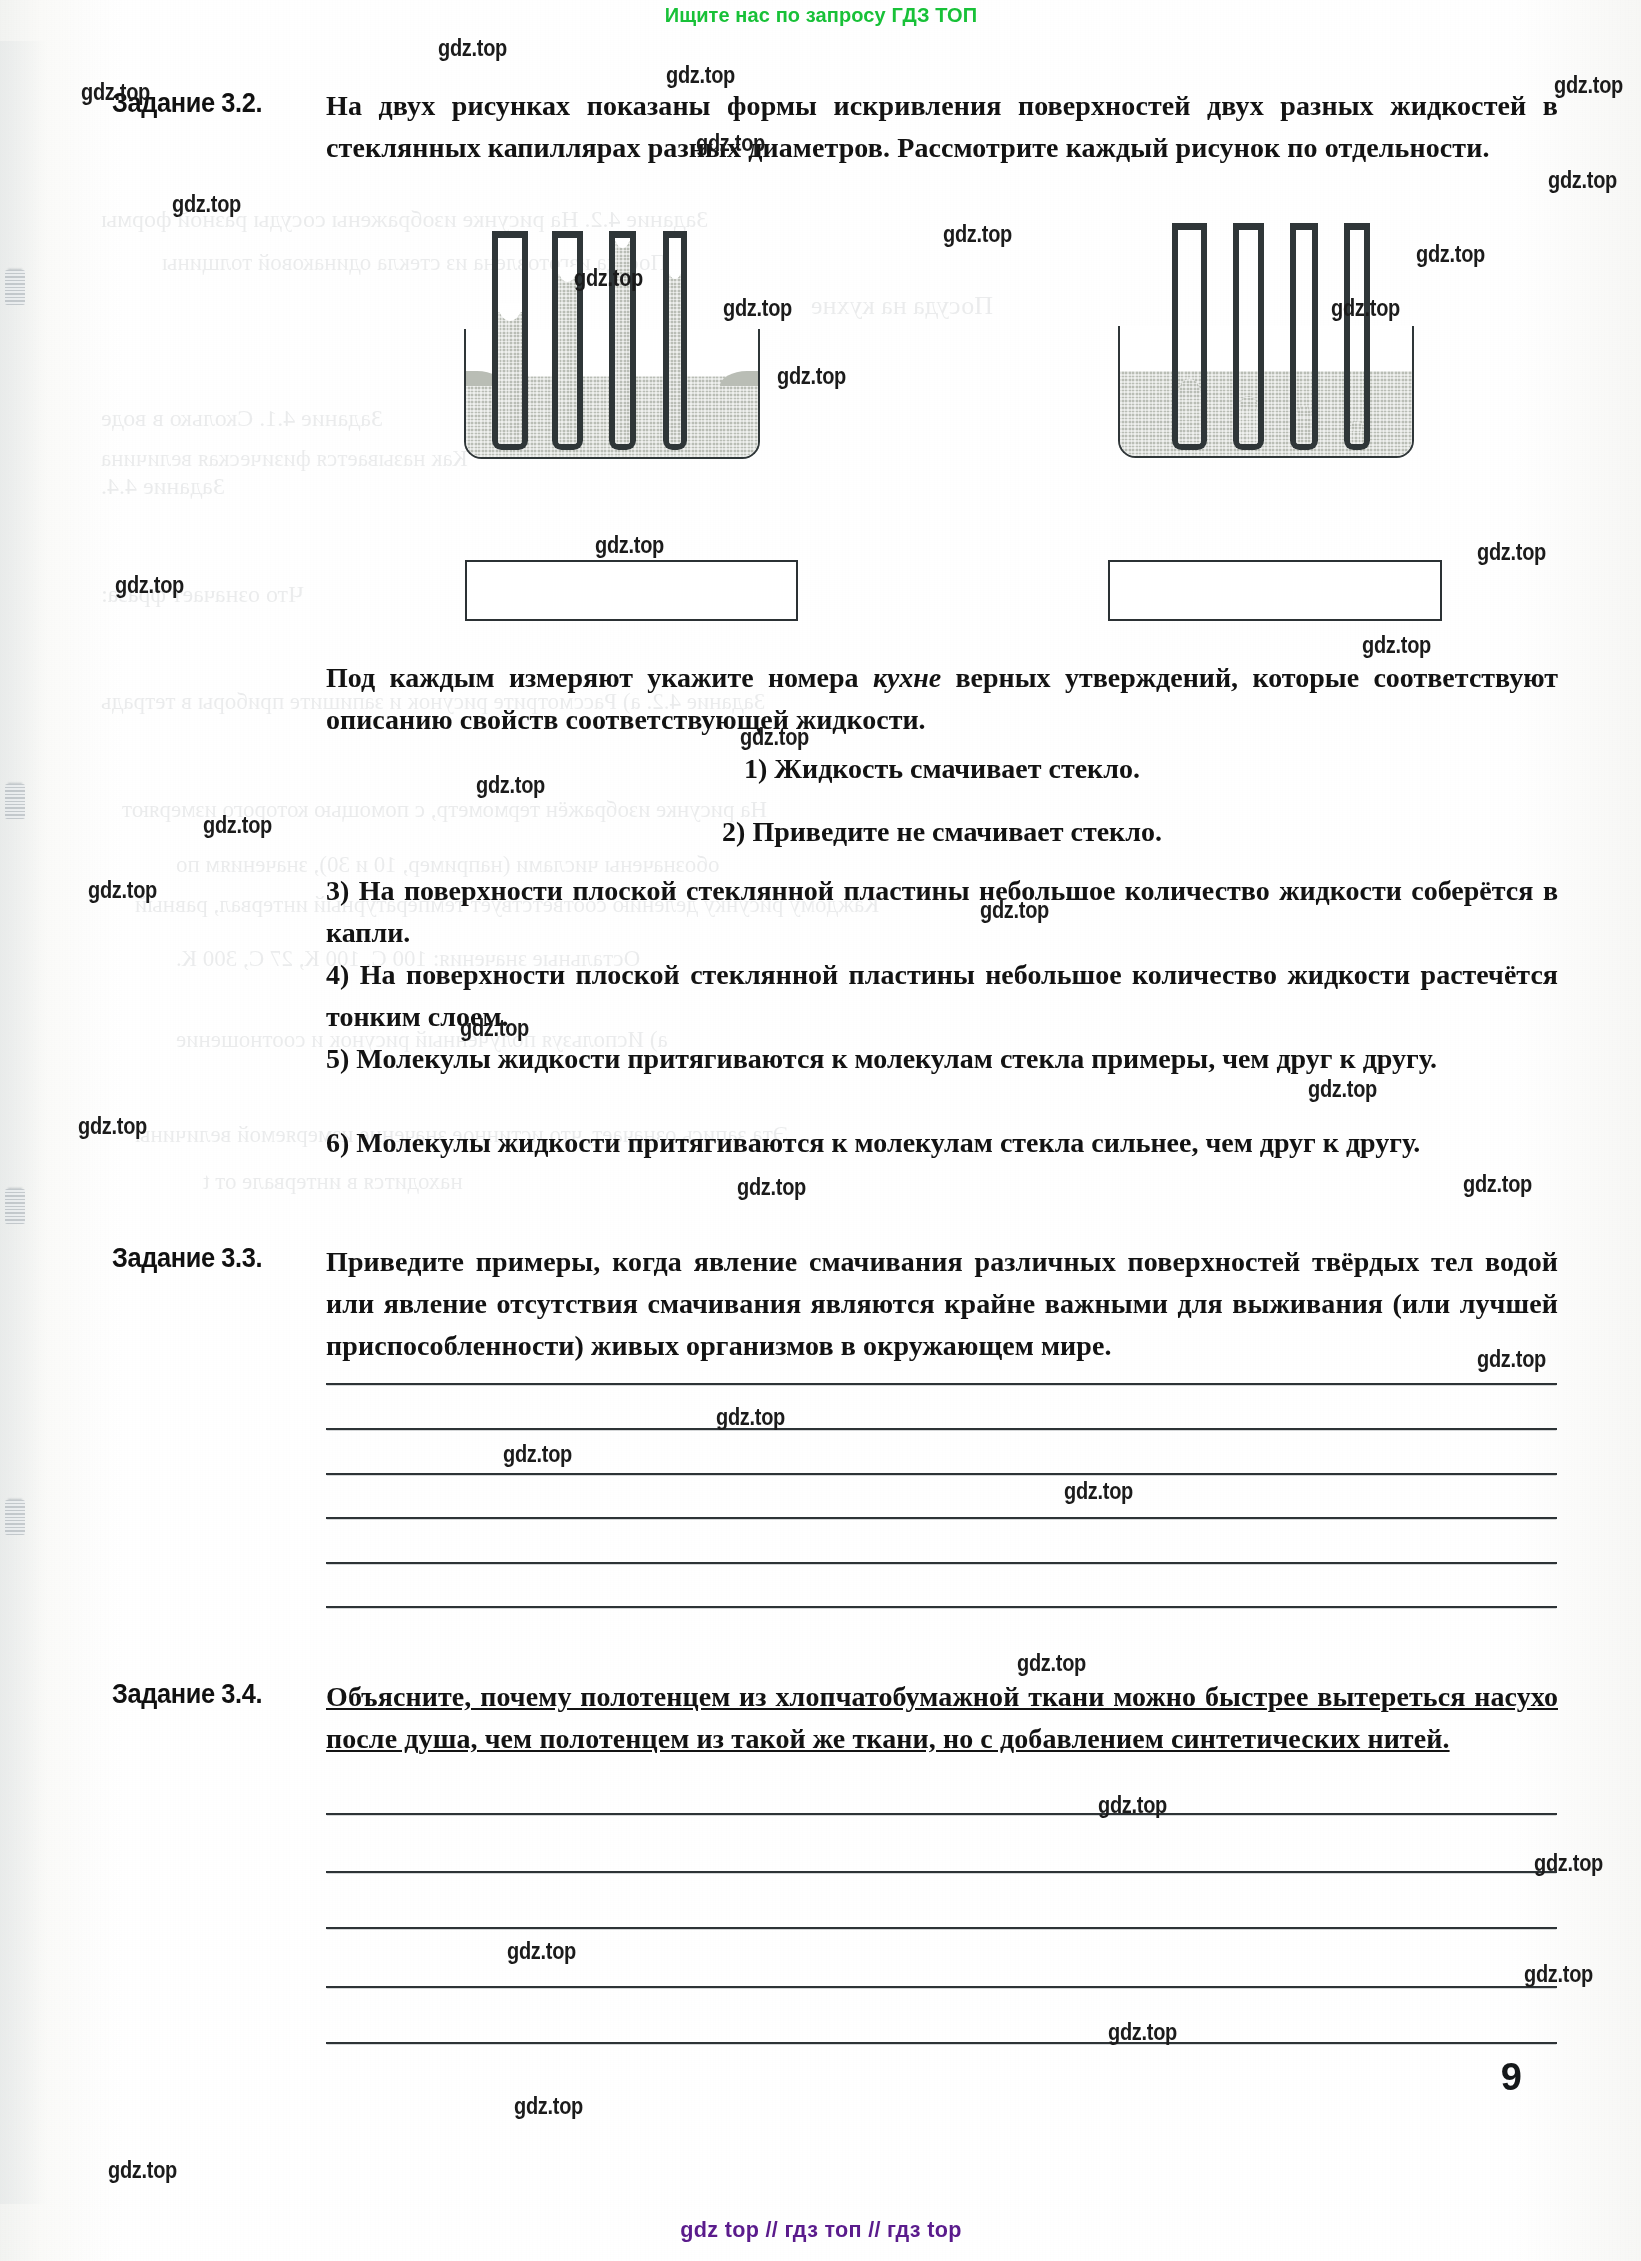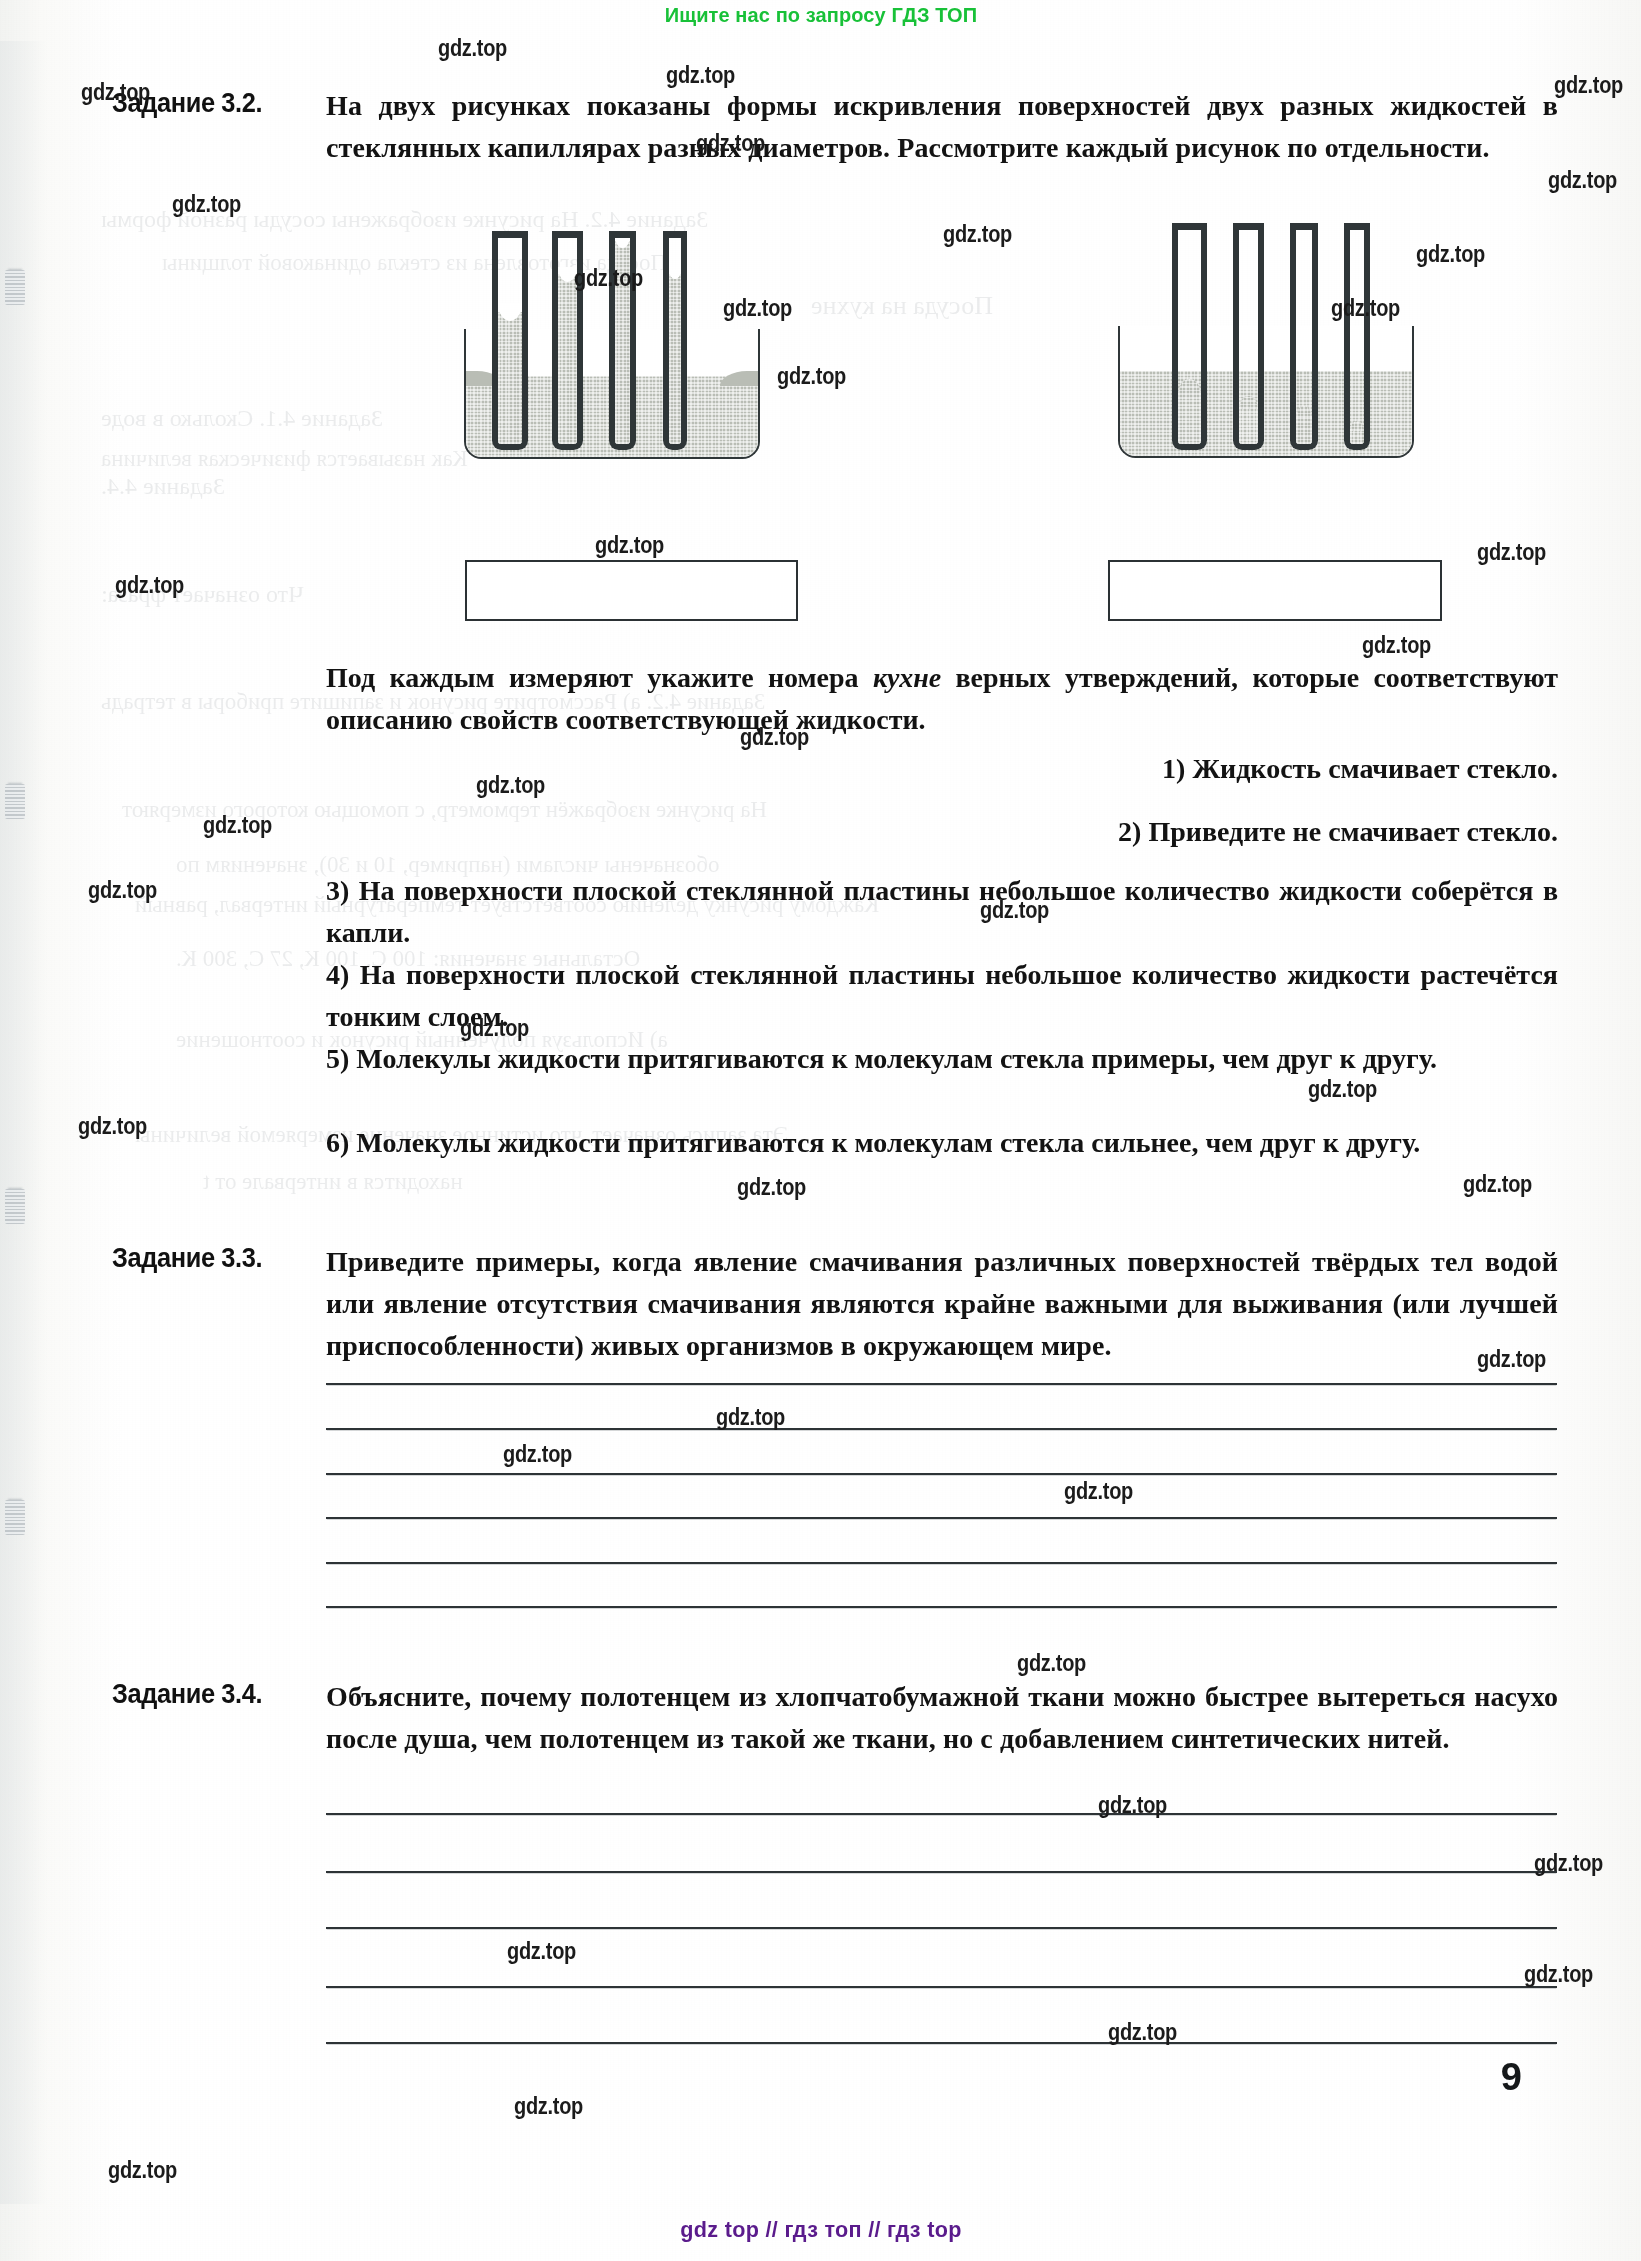--- a/index.html
+++ b/index.html
@@ -86,21 +86,21 @@
     font-weight:600;
     letter-spacing:0.1px;
   }
 
   .stmt{
     position:absolute;left:326px;width:1232px;
     font-size:28px;line-height:42px;color:#131313;
     text-align:justify;
     font-weight:600;
   }
-  .stmt.noj{text-align:right;}
+  .stmt.noj{text-align:center;}
   .bi{font-style:italic;font-weight:bold;}
 
   .rule{
     position:absolute;height:0;border-top:2.7px solid #2d3336;
     box-shadow:0 1.4px 0 -0.7px rgba(60,70,75,.35);
   }
 
   .ansbox{
     position:absolute;border:2.7px solid #2b3134;background:#fff;
   }
@@ -292,21 +292,21 @@
   <div class="tasktext" style="top:1241px;">Приведите примеры, когда явление смачивания различных поверхностей твёрдых тел водой или явление отсутствия смачивания являются крайне важными для выживания (или лучшей приспособленности) живых организмов в окружающем мире.</div>
 
   <div class="rule" style="left:326px;top:1383px;width:1231px;"></div>
   <div class="rule" style="left:326px;top:1428px;width:1231px;"></div>
   <div class="rule" style="left:326px;top:1473px;width:1231px;"></div>
   <div class="rule" style="left:326px;top:1517px;width:1231px;"></div>
   <div class="rule" style="left:326px;top:1562px;width:1231px;"></div>
   <div class="rule" style="left:326px;top:1606px;width:1231px;"></div>
 
   <div class="tasklabel" style="top:1679px;">Задание 3.4.</div>
-  <div class="tasktext" style="top:1676px;">Объясните, почему полотенцем из хлопчатобумажной ткани можно быстрее вытереться насухо после душа, чем полотенцем из такой же ткани, но с добавлением синтетических нитей.</div>
+  <div class="tasktext" style="top:1676px;text-decoration:underline;">Объясните, почему полотенцем из хлопчатобумажной ткани можно быстрее вытереться насухо после душа, чем полотенцем из такой же ткани, но с добавлением синтетических нитей.</div>
 
   <div class="rule" style="left:326px;top:1813px;width:1231px;"></div>
   <div class="rule" style="left:326px;top:1871px;width:1231px;"></div>
   <div class="rule" style="left:326px;top:1927px;width:1231px;"></div>
   <div class="rule" style="left:326px;top:1986px;width:1231px;"></div>
   <div class="rule" style="left:326px;top:2042px;width:1231px;"></div>
 
   <div id="pageno">9</div>
 </div>
 

